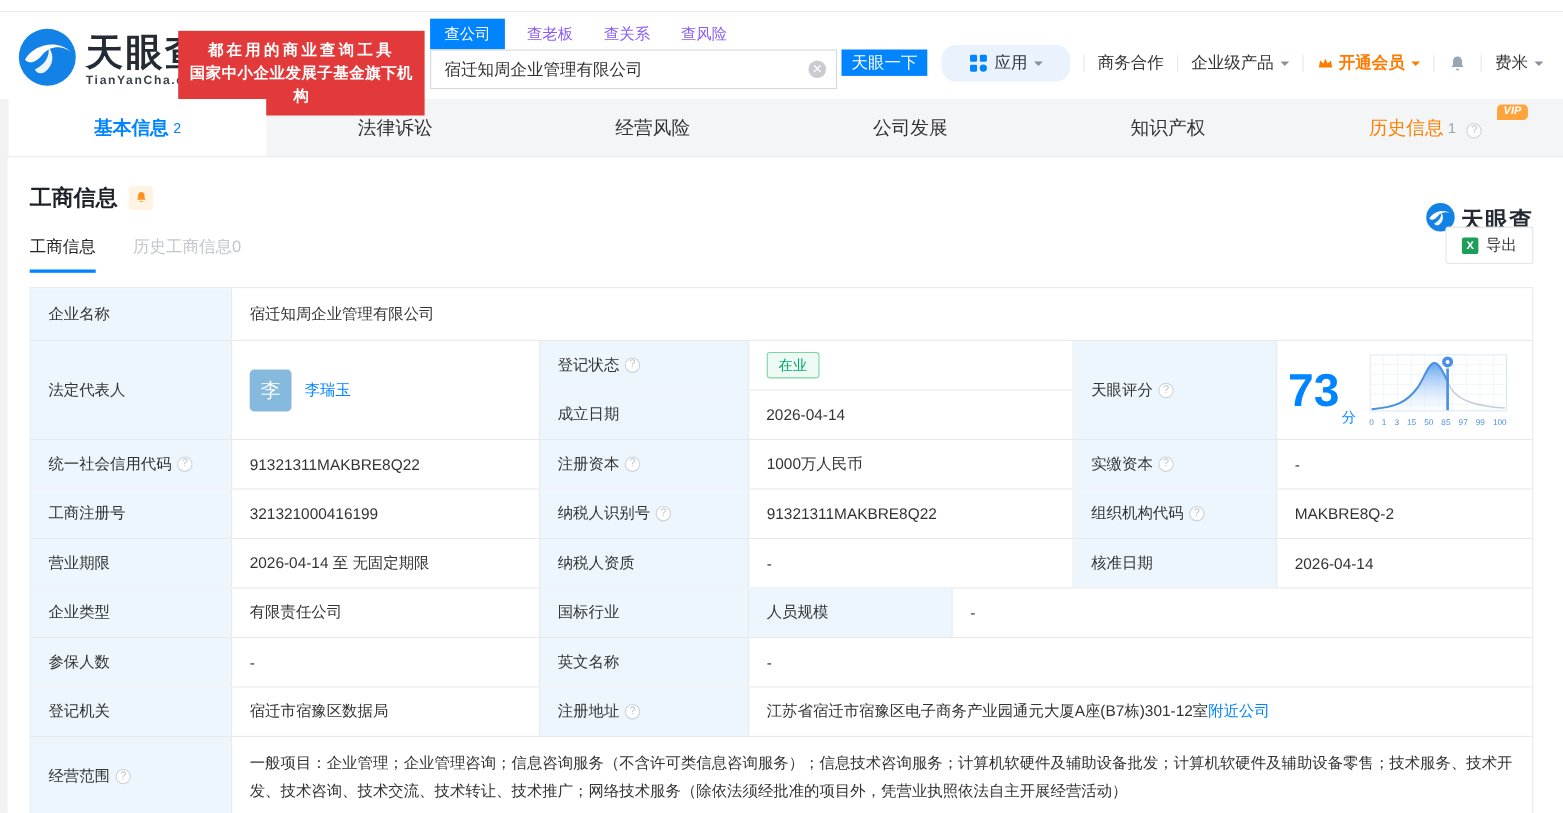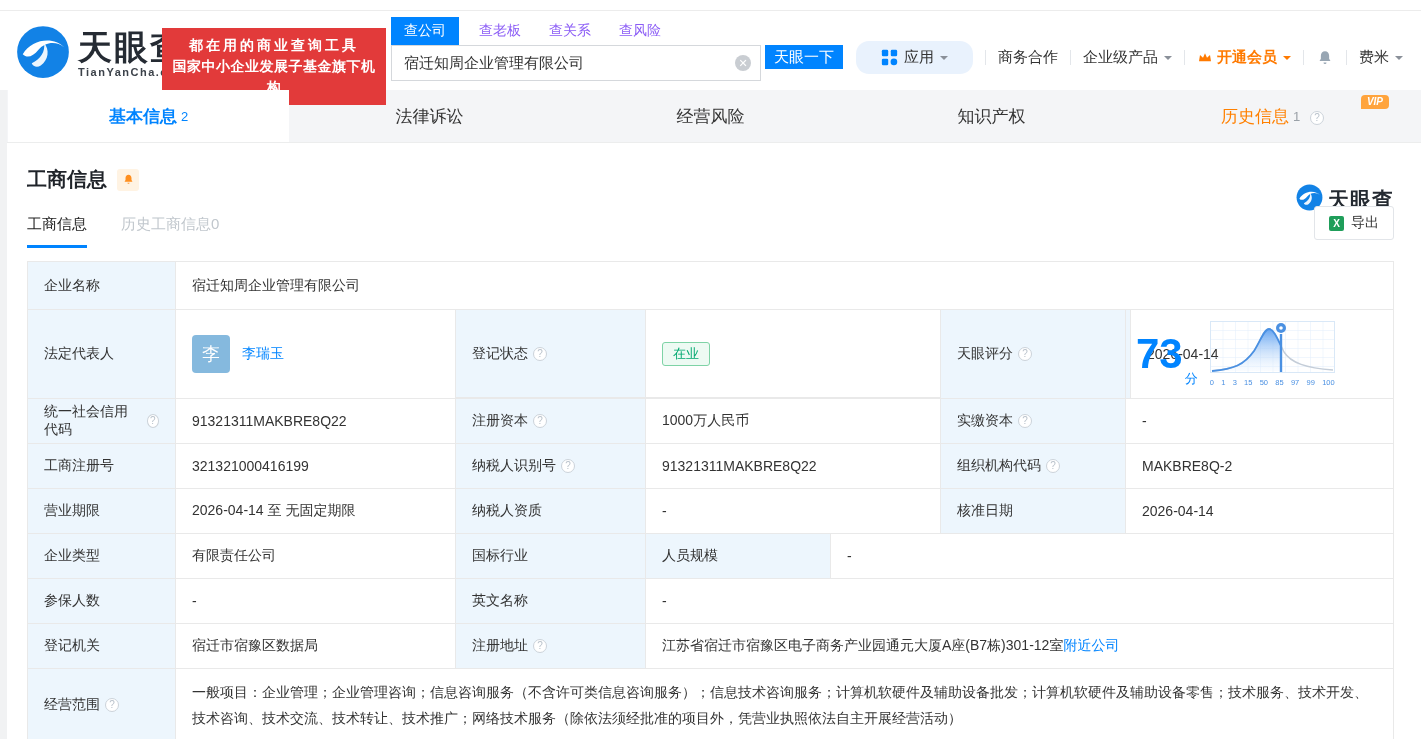--- a/index.html
+++ b/index.html
@@ -66,24 +66,24 @@
     border:1px solid #e2e5e9;border-radius:3px;padding:7px 14px;font-size:14px;color:#333;cursor:pointer;}
   .xls-icon{width:15px;height:15px;background:#1f9e5a;border-radius:2px;color:#fff;font-size:10px;
     font-weight:bold;line-height:15px;text-align:center;margin-right:7px;}
   
   .biz-table{margin-top:13px;border:1px solid #e9e9e9;width:1367px;font-size:14px;}
   .t-row{display:flex;border-bottom:1px solid #e9e9e9;}
   .t-row:last-child{border-bottom:none;}
   .cell{display:flex;align-items:center;padding:0 16px;border-right:1px solid #e9e9e9;min-height:44px;}
   .cell:last-child{border-right:none;}
   .lbl{background:#edf6fd;}
-  .w1{width:148px;} .w2{width:280px;} .w3{width:190px;} .w4{width:295px;} .w5{width:185px;}
+  .w1{width:183px;} .w2{width:280px;} .w3{width:190px;} .w4{width:295px;} .w5{width:185px;}
   .grow{flex:1;}
   .h47{min-height:47px;} .h72{min-height:72px;} .h88{min-height:88px;}
-  .stack{display:flex;flex-direction:row;width:485px;border-right:1px solid #e9e9e9;}
+  .stack{display:flex;flex-direction:column;width:485px;border-right:1px solid #e9e9e9;}
   .stack .srow{display:flex;flex:1;}
   .stack .srow:first-child{border-bottom:1px solid #e9e9e9;}
   .stack .cell{border-right:none;}
   .stack .lbl{width:190px;border-right:1px solid #e9e9e9;}
   .stack .val{width:295px;}
   .avatar{width:38px;height:38px;background:#85b9de;border-radius:4px;color:#fff;font-size:18px;
     display:flex;align-items:center;justify-content:center;cursor:pointer;}
   a.blue, .blue-link{color:#0084ff;text-decoration:none;cursor:pointer;}
   .name-link{margin-left:12px;}
   .status-badge{display:inline-block;padding:2px 10px;border:1px solid #7ed3a6;color:#00a870;
@@ -182,20 +182,21 @@
     </span>
   </div>
 </div>
 
 <div class="main-tabs">
   <div class="main-tab active">
     <span>基本信息</span><span class="tab-count">2</span>
   </div>
   <div class="main-tab"><span>法律诉讼</span></div>
   <div class="main-tab"><span>经营风险</span></div>
+  <div class="main-tab"><span>公司发展</span></div>
   <div class="main-tab"><span>知识产权</span></div>
   <div class="main-tab history">
     <span class="vip-badge">VIP</span>
     <span>历史信息</span><span class="tab-count">1</span>
     <span class="help">?</span>
   </div>
 </div>
 
 <div class="section">
   <div class="watermark">

